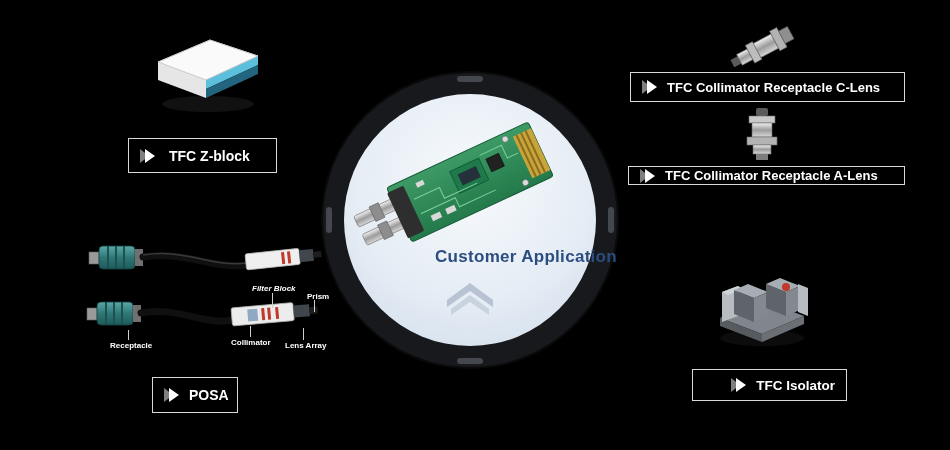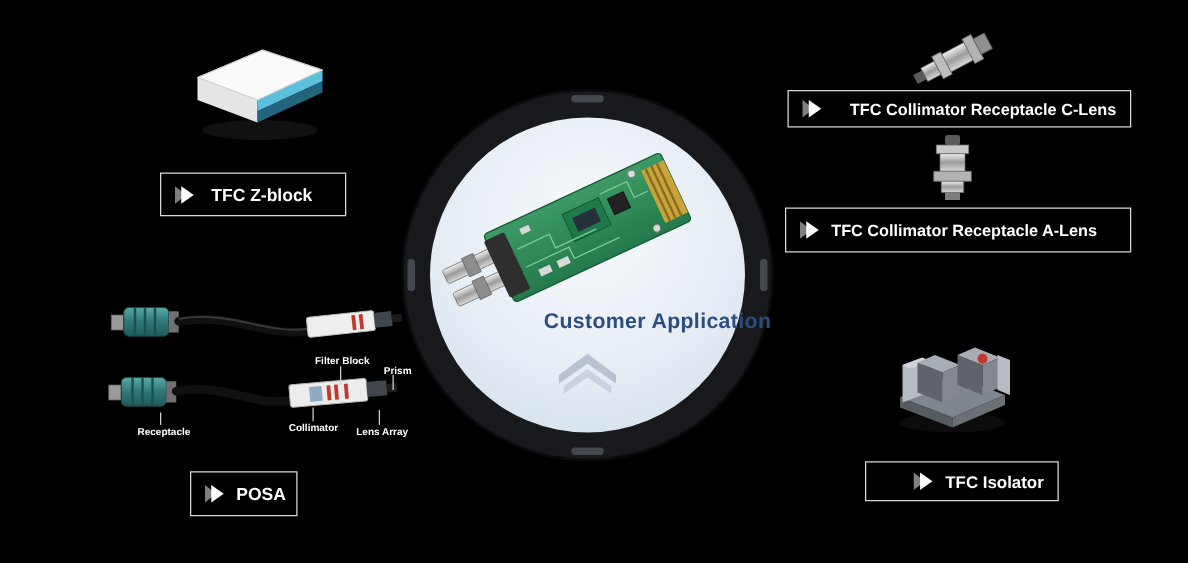--- a/index.html
+++ b/index.html
@@ -109,37 +109,37 @@
   <svg class="abs" style="left:725px;top:22px;" width="74" height="54" viewBox="0 0 74 54">
     <g transform="rotate(-28 37 27)">
       <rect x="4" y="22" width="8" height="8" fill="#5a5a5a"></rect>
       <rect x="12" y="20" width="12" height="12" fill="url(#gmetal)" stroke="#6c6c6c" stroke-width="0.6"></rect>
       <rect x="24" y="16" width="8" height="20" fill="#bdbdbd" stroke="#6c6c6c" stroke-width="0.6"></rect>
       <rect x="32" y="18" width="20" height="16" fill="url(#gmetal)" stroke="#6c6c6c" stroke-width="0.6"></rect>
       <rect x="52" y="15" width="8" height="22" fill="#b3b3b3" stroke="#6c6c6c" stroke-width="0.6"></rect>
       <rect x="60" y="19" width="10" height="14" fill="#8f8f8f" stroke="#5d5d5d" stroke-width="0.6"></rect>
     </g>
   </svg>
-  <div class="label-box" style="left:630px;top:72px;width:275px;height:30px;font-size:13px;justify-content:space-between;">
+  <div class="label-box" style="left:630px;top:72px;width:275px;height:30px;font-size:13px;">
     <span class="tri-icon">
         <span class="tri tri-back"></span>
         <span class="tri tri-front"></span>
       </span>
     <span class="label-text">TFC Collimator Receptacle C-Lens</span>
   </div>
 
   <svg class="abs" style="left:733px;top:106px;" width="58" height="58" viewBox="0 0 58 58">
     <rect x="23" y="2" width="12" height="8" rx="2" fill="#5a5a5a"></rect>
     <rect x="16" y="10" width="26" height="7" fill="#c9c9c9" stroke="#6c6c6c" stroke-width="0.6"></rect>
     <rect x="19" y="17" width="20" height="14" fill="url(#gmetal)" stroke="#6c6c6c" stroke-width="0.6"></rect>
     <rect x="14" y="31" width="30" height="8" fill="#b3b3b3" stroke="#6c6c6c" stroke-width="0.6"></rect>
     <rect x="20" y="39" width="18" height="9" fill="url(#gmetal)" stroke="#6c6c6c" stroke-width="0.6"></rect>
     <rect x="23" y="48" width="12" height="6" fill="#7d7d7d"></rect>
   </svg>
-  <div class="label-box" style="left:628px;top:166px;width:277px;height:36px;font-size:13px;">
+  <div class="label-box" style="left:628px;top:166px;width:277px;height:19px;font-size:13px;">
     <span class="tri-icon">
         <span class="tri tri-back"></span>
         <span class="tri tri-front"></span>
       </span>
     <span class="label-text">TFC Collimator Receptacle A-Lens</span>
   </div>
 
   <svg class="abs" style="left:710px;top:258px;" width="104" height="92" viewBox="0 0 104 92">
     <ellipse cx="52" cy="80" rx="42" ry="8" fill="#0c0c0c"></ellipse>
 
@@ -205,21 +205,21 @@
       <rect x="0" y="0" width="62" height="18" rx="2" fill="#ececec" stroke="#b5b5b5" stroke-width="0.8"></rect>
       <rect x="16" y="3" width="10" height="12" fill="#8fa8c4"></rect>
       <rect x="30" y="3" width="3" height="12" fill="#c0392b"></rect>
       <rect x="36" y="3" width="3" height="12" fill="#c0392b"></rect>
       <rect x="44" y="3" width="3" height="12" fill="#c0392b"></rect>
       <rect x="62" y="3" width="16" height="12" fill="#41464c"></rect>
       <rect x="78" y="6" width="8" height="7" fill="#1d1d1d"></rect>
     </g>
   </svg>
 
-  <div class="small-label" style="left:252px;top:284px;">Filter Block</div>
+  <div class="small-label" style="left:252px;top:284px;font-style:italic;">Filter Block</div>
   <div class="leader" style="left:272px;top:293px;height:15px;"></div>
   <div class="small-label" style="left:307px;top:292px;">Prism</div>
   <div class="leader" style="left:314px;top:300px;height:12px;"></div>
   <div class="small-label" style="left:110px;top:341px;">Receptacle</div>
   <div class="leader" style="left:128px;top:330px;height:10px;"></div>
   <div class="small-label" style="left:231px;top:338px;">Collimator</div>
   <div class="leader" style="left:250px;top:326px;height:11px;"></div>
   <div class="small-label" style="left:285px;top:341px;">Lens Array</div>
   <div class="leader" style="left:303px;top:328px;height:12px;"></div>
 

